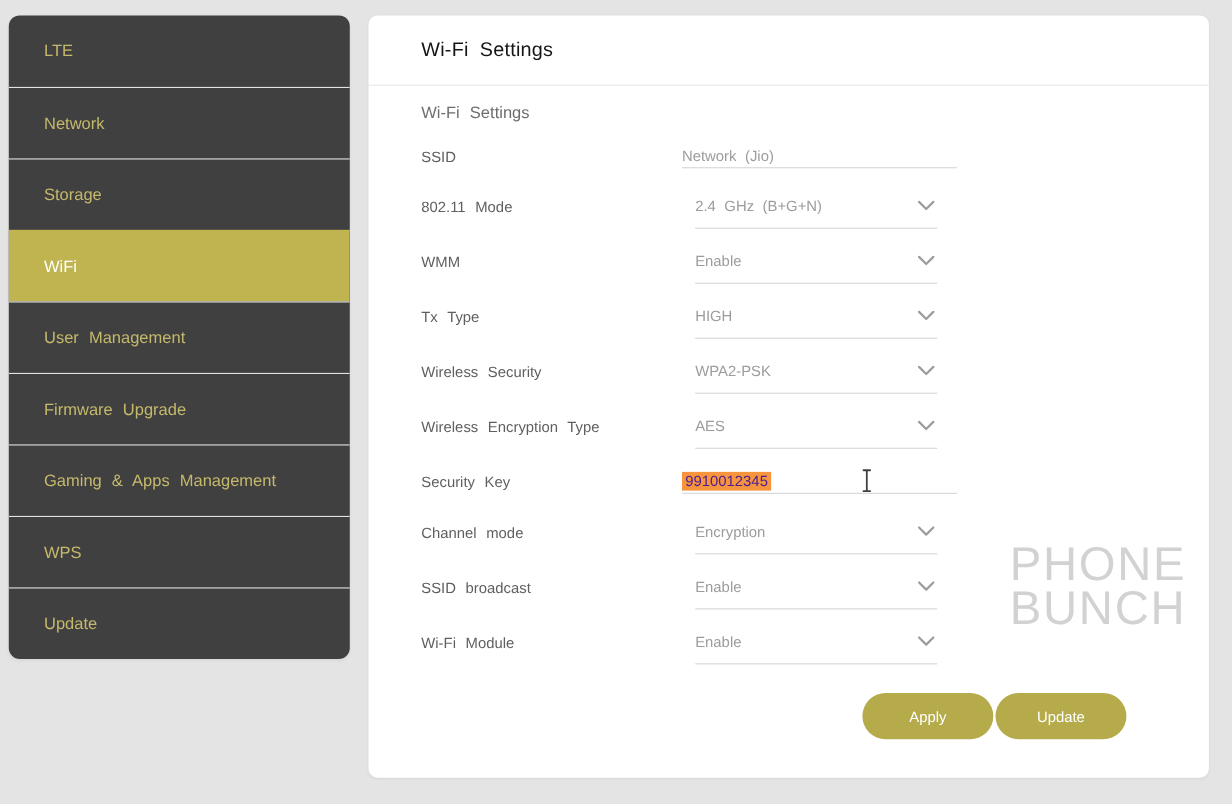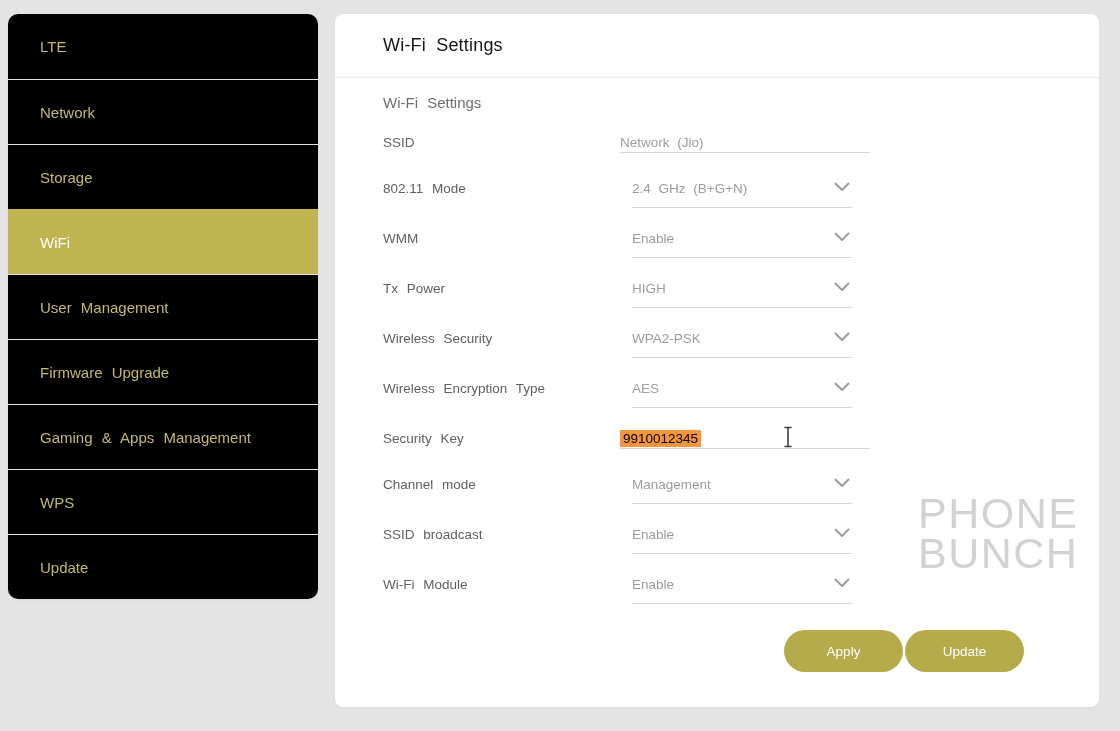--- a/index.html
+++ b/index.html
@@ -17,21 +17,21 @@
     --sidebar-text:#c5b96c;
     --divider:#e2e2e2;
     --underline:#d6d6d6;
     --label:#5f5f5f;
     --value:#9c9c9c;
   }
 
   
   .sidebar {
     position:absolute; left:8px; top:14px; width:310px;
-    background:#000000; border-radius:10px; overflow:hidden;
+    background:#404040; border-radius:10px; overflow:hidden;
     box-shadow:0 1px 3px rgba(0,0,0,0.05);
   }
   .side-item {
     height:65px; display:flex; align-items:center;
     padding-left:32px; box-sizing:border-box;
     color:var(--sidebar-text); font-size:15px; word-spacing:5px;
     border-top:1px solid var(--divider);
     cursor:pointer; user-select:none;
   }
   .side-item:first-child { border-top:none; }
@@ -75,21 +75,21 @@
     border-bottom:1px solid var(--underline);
     cursor:pointer;
   }
   .row.text   .control { width:250px; padding-bottom:1px; }
   .row.select .control { width:220px; padding-bottom:10px;margin-left:12px; }
   .value {
     font-size:13.5px; color:var(--value); word-spacing:4px;
     line-height:16px; white-space:nowrap;
   }
   .value.selected-text {
-    background:var(--highlight); color:#000000; padding:1px 3px;
+    background:var(--highlight); color:#4c1d95; padding:1px 3px;
   }
   .chevron {
     position:absolute; right:2px; top:3px; width:16px; height:10px;
   }
   .ibeam {
     position:absolute; left:162px; top:-3px; width:12px; height:22px;
   }
 
   
   .actions {
@@ -159,21 +159,21 @@
               <polyline points="1.5,1.5 8,8 14.5,1.5" fill="none" stroke="#9c9c9c" stroke-width="2" stroke-linecap="round" stroke-linejoin="round"></polyline>
             </svg></div>
         </div>
         <div class="row select">
           <div class="flabel">WMM</div>
           <div class="control"><span class="value">Enable</span><svg class="chevron" viewBox="0 0 16 10">
               <polyline points="1.5,1.5 8,8 14.5,1.5" fill="none" stroke="#9c9c9c" stroke-width="2" stroke-linecap="round" stroke-linejoin="round"></polyline>
             </svg></div>
         </div>
         <div class="row select">
-          <div class="flabel">Tx Power</div>
+          <div class="flabel">Tx Type</div>
           <div class="control"><span class="value">HIGH</span><svg class="chevron" viewBox="0 0 16 10">
               <polyline points="1.5,1.5 8,8 14.5,1.5" fill="none" stroke="#9c9c9c" stroke-width="2" stroke-linecap="round" stroke-linejoin="round"></polyline>
             </svg></div>
         </div>
         <div class="row select">
           <div class="flabel">Wireless Security</div>
           <div class="control"><span class="value">WPA2-PSK</span><svg class="chevron" viewBox="0 0 16 10">
               <polyline points="1.5,1.5 8,8 14.5,1.5" fill="none" stroke="#9c9c9c" stroke-width="2" stroke-linecap="round" stroke-linejoin="round"></polyline>
             </svg></div>
         </div>
@@ -184,21 +184,21 @@
             </svg></div>
         </div>
         <div class="row text">
           <div class="flabel">Security Key</div>
           <div class="control"><span class="value selected-text">9910012345</span><svg class="ibeam" viewBox="0 0 12 22">
               <path d="M3 1.5 H9 M6 1.5 V20.5 M3 20.5 H9" fill="none" stroke="#3c4043" stroke-width="1.6" stroke-linecap="round"></path>
             </svg></div>
         </div>
         <div class="row select">
           <div class="flabel">Channel mode</div>
-          <div class="control"><span class="value">Management</span><svg class="chevron" viewBox="0 0 16 10">
+          <div class="control"><span class="value">Encryption</span><svg class="chevron" viewBox="0 0 16 10">
               <polyline points="1.5,1.5 8,8 14.5,1.5" fill="none" stroke="#9c9c9c" stroke-width="2" stroke-linecap="round" stroke-linejoin="round"></polyline>
             </svg></div>
         </div>
         <div class="row select">
           <div class="flabel">SSID broadcast</div>
           <div class="control"><span class="value">Enable</span><svg class="chevron" viewBox="0 0 16 10">
               <polyline points="1.5,1.5 8,8 14.5,1.5" fill="none" stroke="#9c9c9c" stroke-width="2" stroke-linecap="round" stroke-linejoin="round"></polyline>
             </svg></div>
         </div>
         <div class="row select">

